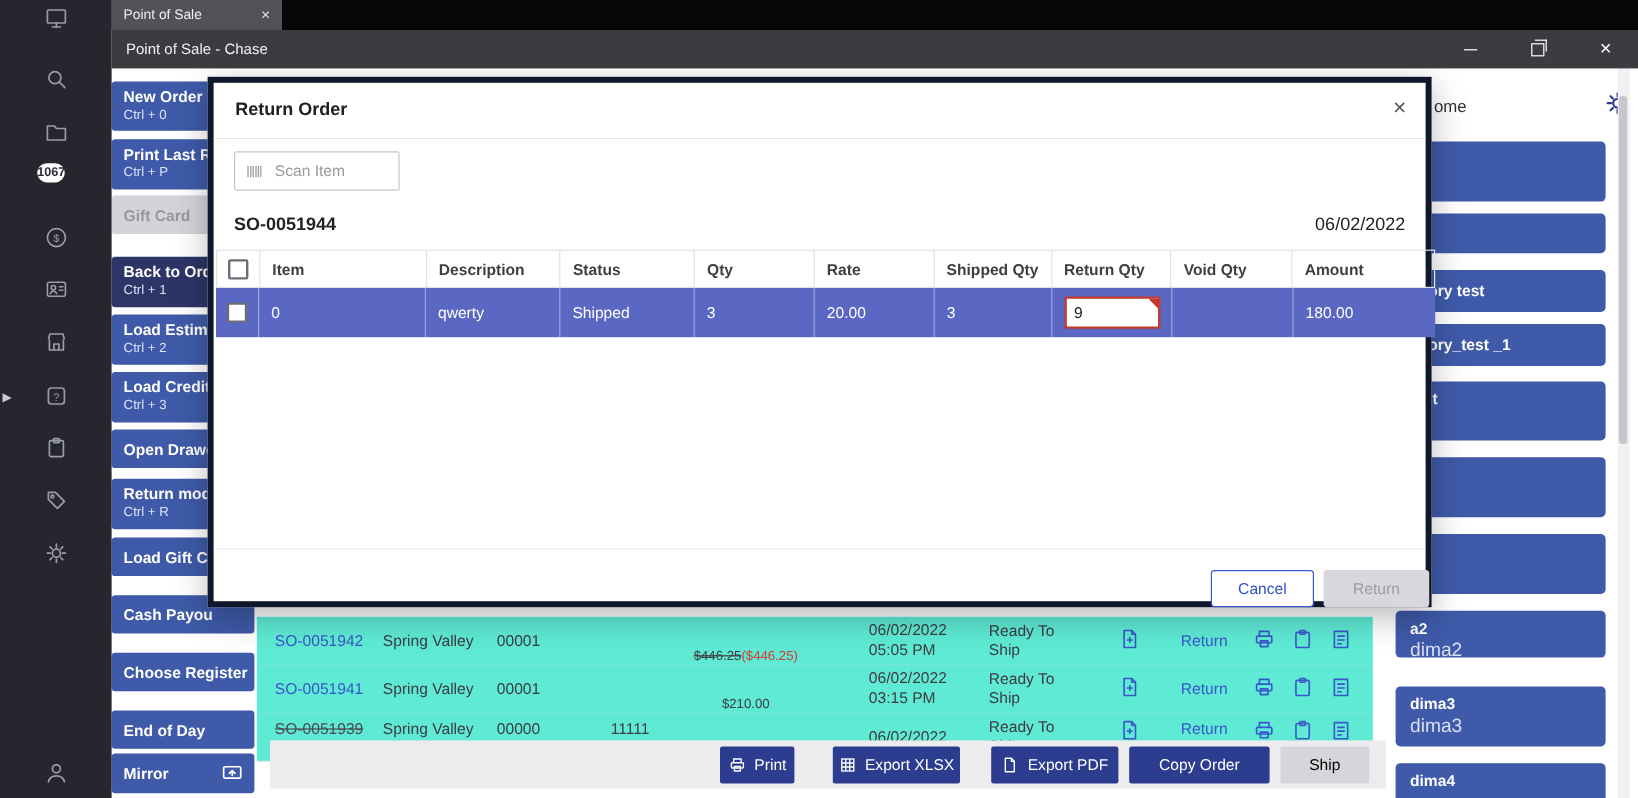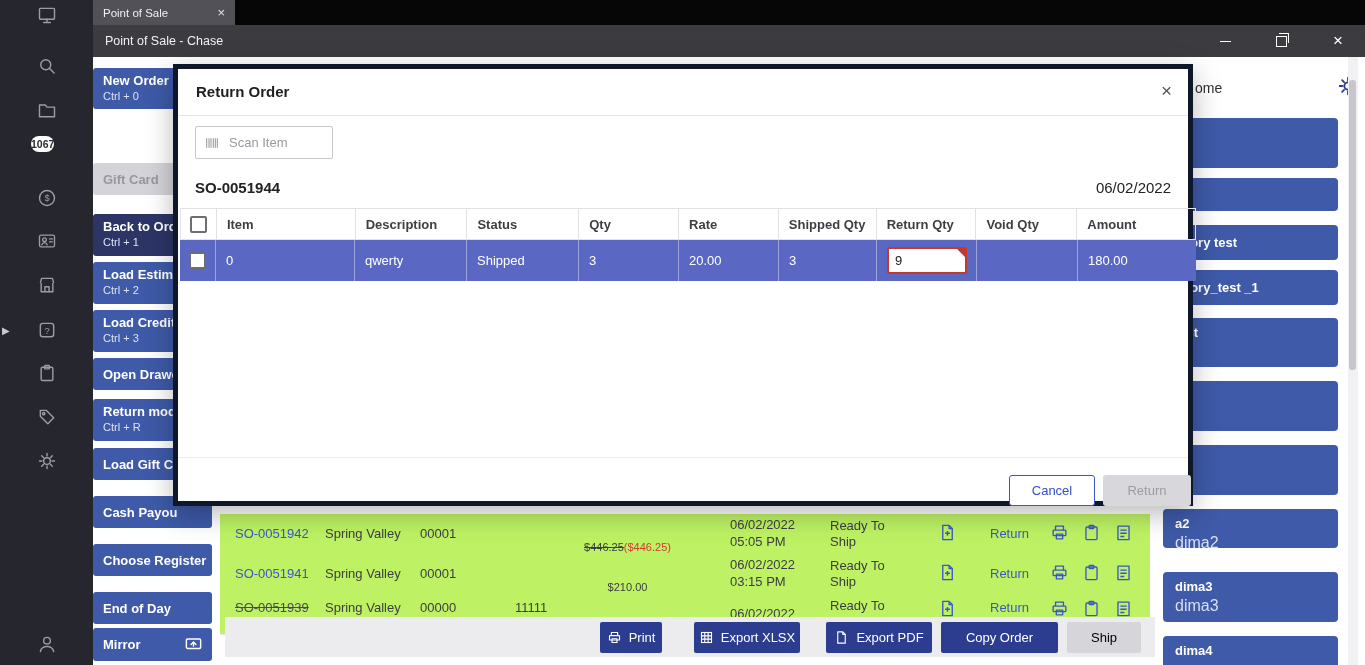--- a/index.html
+++ b/index.html
@@ -36,21 +36,21 @@
   .side-btn.dis{background:#d3d3d9;cursor:default;}
   .side-btn.dis .sb-l1{color:#97979f;}
   .sb-l1{font-size:13px;font-weight:700;white-space:nowrap;}
   .sb-l2{font-size:11px;color:#dde3f7;margin-top:2px;white-space:nowrap;}
   .mir-ico{margin-left:auto;margin-right:9px;width:19px;height:19px;color:#fff;}
   .mir-ico svg{width:19px;height:19px;display:block;}
 
   
   .top-strip{position:absolute;left:228px;top:70px;width:927px;height:10px;background:#333a58;z-index:5;}
 
-  .orow{position:absolute;left:220px;width:930px;height:40px;border-bottom:1px solid #e7e7ea;background:#bef264;z-index:5;}
+  .orow{position:absolute;left:214px;width:930px;height:40px;border-bottom:1px solid #e7e7ea;background:#5eead4;z-index:5;}
   .ocell{position:absolute;font-size:13px;color:#3c3c42;}
   .ono{left:15px;top:12px;color:#3a57c8;cursor:pointer;}
   .ono.voided{color:#4a4a50;text-decoration:line-through;}
   .oloc{left:105px;top:12px;}
   .oreg{left:200px;top:12px;}
   .oref{left:295px;top:12px;}
   .oamt{position:absolute;left:355px;width:105px;height:100%;display:flex;
         justify-content:center;align-items:flex-end;font-size:11px;color:#3c3c42;line-height:1.3;}
   .odate{position:absolute;left:510px;height:100%;display:flex;flex-direction:column;justify-content:center;
         font-size:13px;color:#3c3c42;line-height:1.3;}
@@ -209,20 +209,24 @@
     <div class="wc" style="left:1165px">
         <span class="restore-glyph"></span>
       </div>
     <div class="wc wc-close" style="left:1222px">×</div>
   </div>
 
   <div class="side-btn" style="top:68px;height:41px">
     <div class="sb-l1">New Order</div>
     <div class="sb-l2">Ctrl + 0</div>
   </div>
+  <div class="side-btn" style="top:116px;height:42px">
+    <div class="sb-l1">Print Last R</div>
+    <div class="sb-l2">Ctrl + P</div>
+  </div>
   <div class="side-btn dis one" style="top:163px;height:32px">
     <div class="sb-l1">Gift Card</div>
   </div>
   <div class="side-btn sel" style="top:214px;height:42px">
     <div class="sb-l1">Back to Ord</div>
     <div class="sb-l2">Ctrl + 1</div>
   </div>
   <div class="side-btn" style="top:262px;height:42px">
     <div class="sb-l1">Load Estima</div>
     <div class="sb-l2">Ctrl + 2</div>

